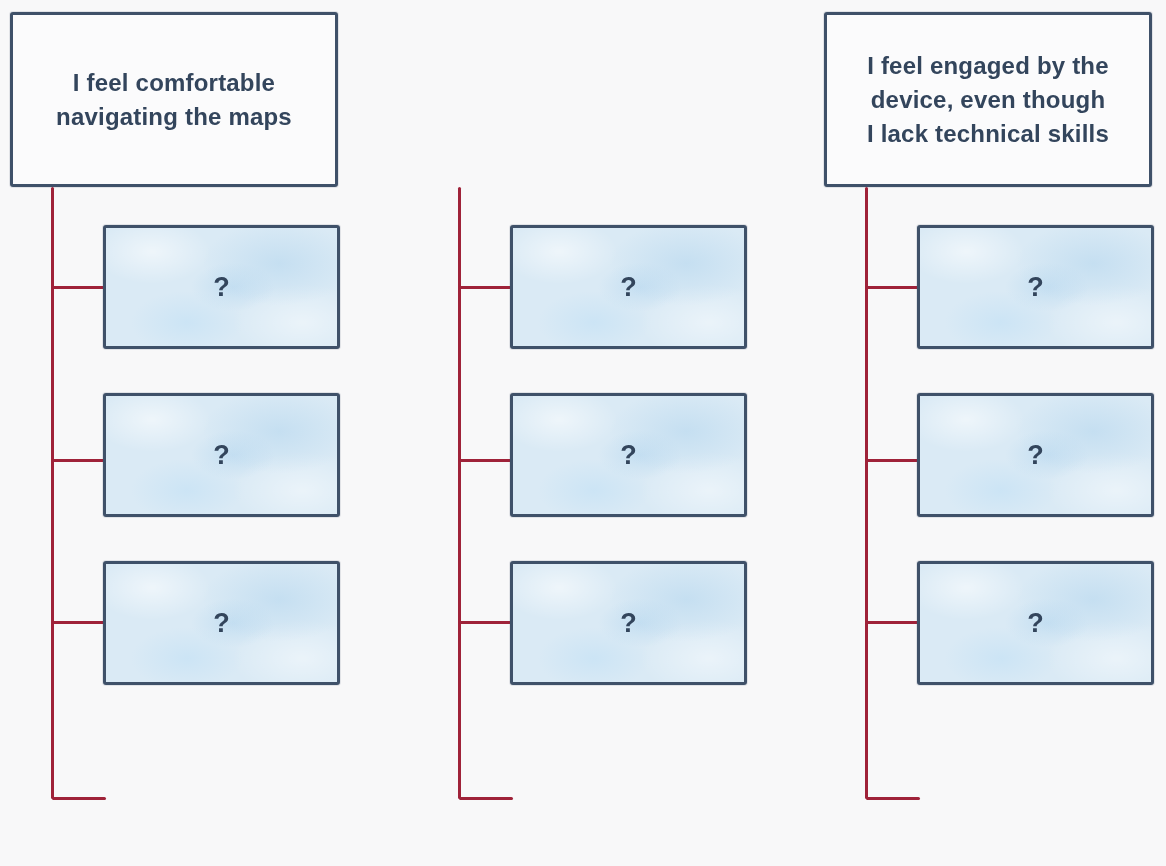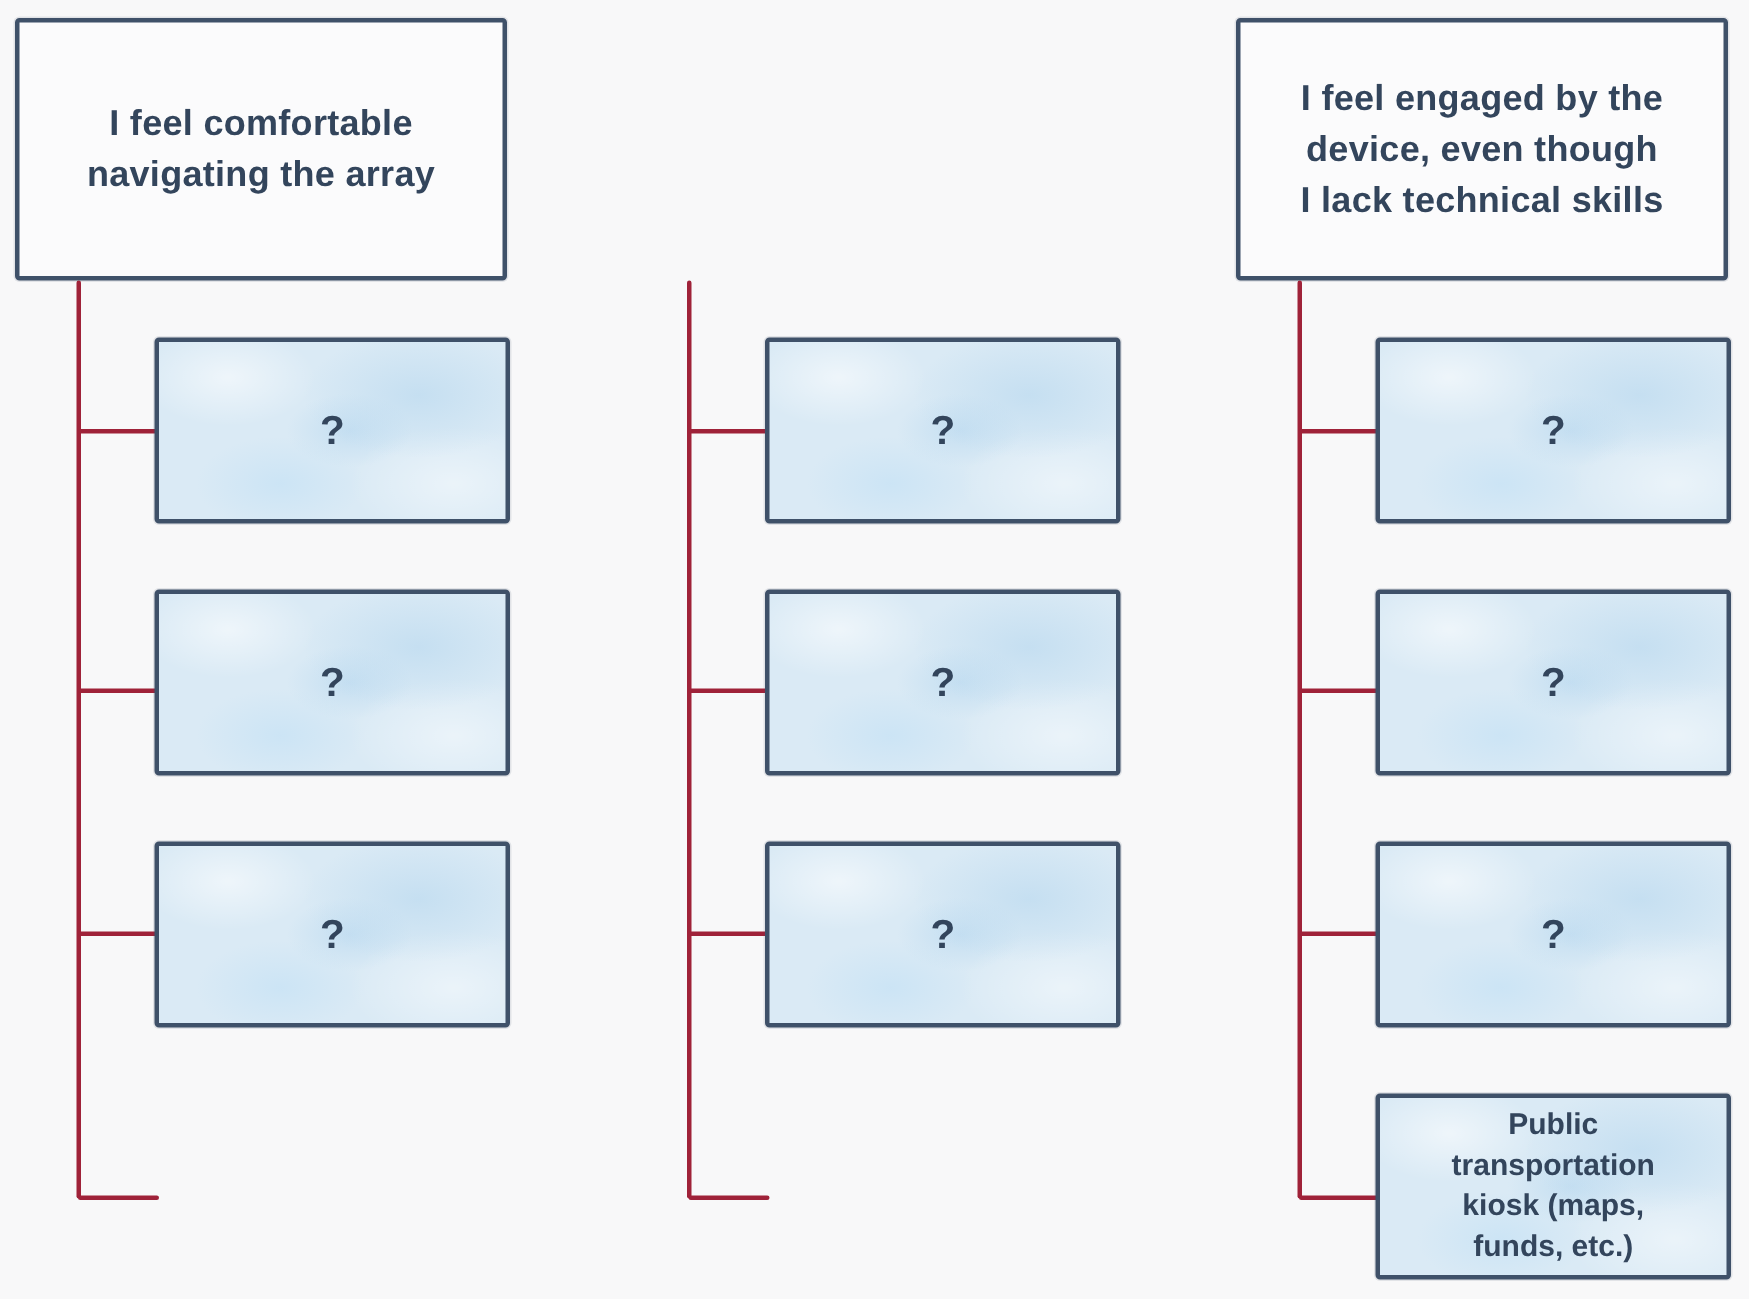--- a/index.html
+++ b/index.html
@@ -45,21 +45,21 @@
   .child.qmark .txt{font-size:27px;line-height:27px;}
 </style>
 </head>
 <body>
 
 <div id="canvas">
 
   <section class="col c0">
     <div class="header-box">
       <span class="txt">I feel comfortable
-navigating the array</span>
+navigating the maps</span>
     </div>
     <div class="vline"></div>
     <div class="branch r0"></div>
     <div class="branch r1"></div>
     <div class="branch r2"></div>
     <div class="branch r3"></div>
     <div class="child r0 qmark">
       <span class="txt">?</span>
     </div>
     <div class="child r1 qmark">
@@ -100,21 +100,15 @@
     <div class="branch r3"></div>
     <div class="child r0 qmark">
       <span class="txt">?</span>
     </div>
     <div class="child r1 qmark">
       <span class="txt">?</span>
     </div>
     <div class="child r2 qmark">
       <span class="txt">?</span>
     </div>
-    <div class="child r3">
-      <span class="txt">Public
-transportation
-kiosk (maps,
-funds, etc.)</span>
-    </div>
   </section>
 
 </div>
 
 </body></html>

